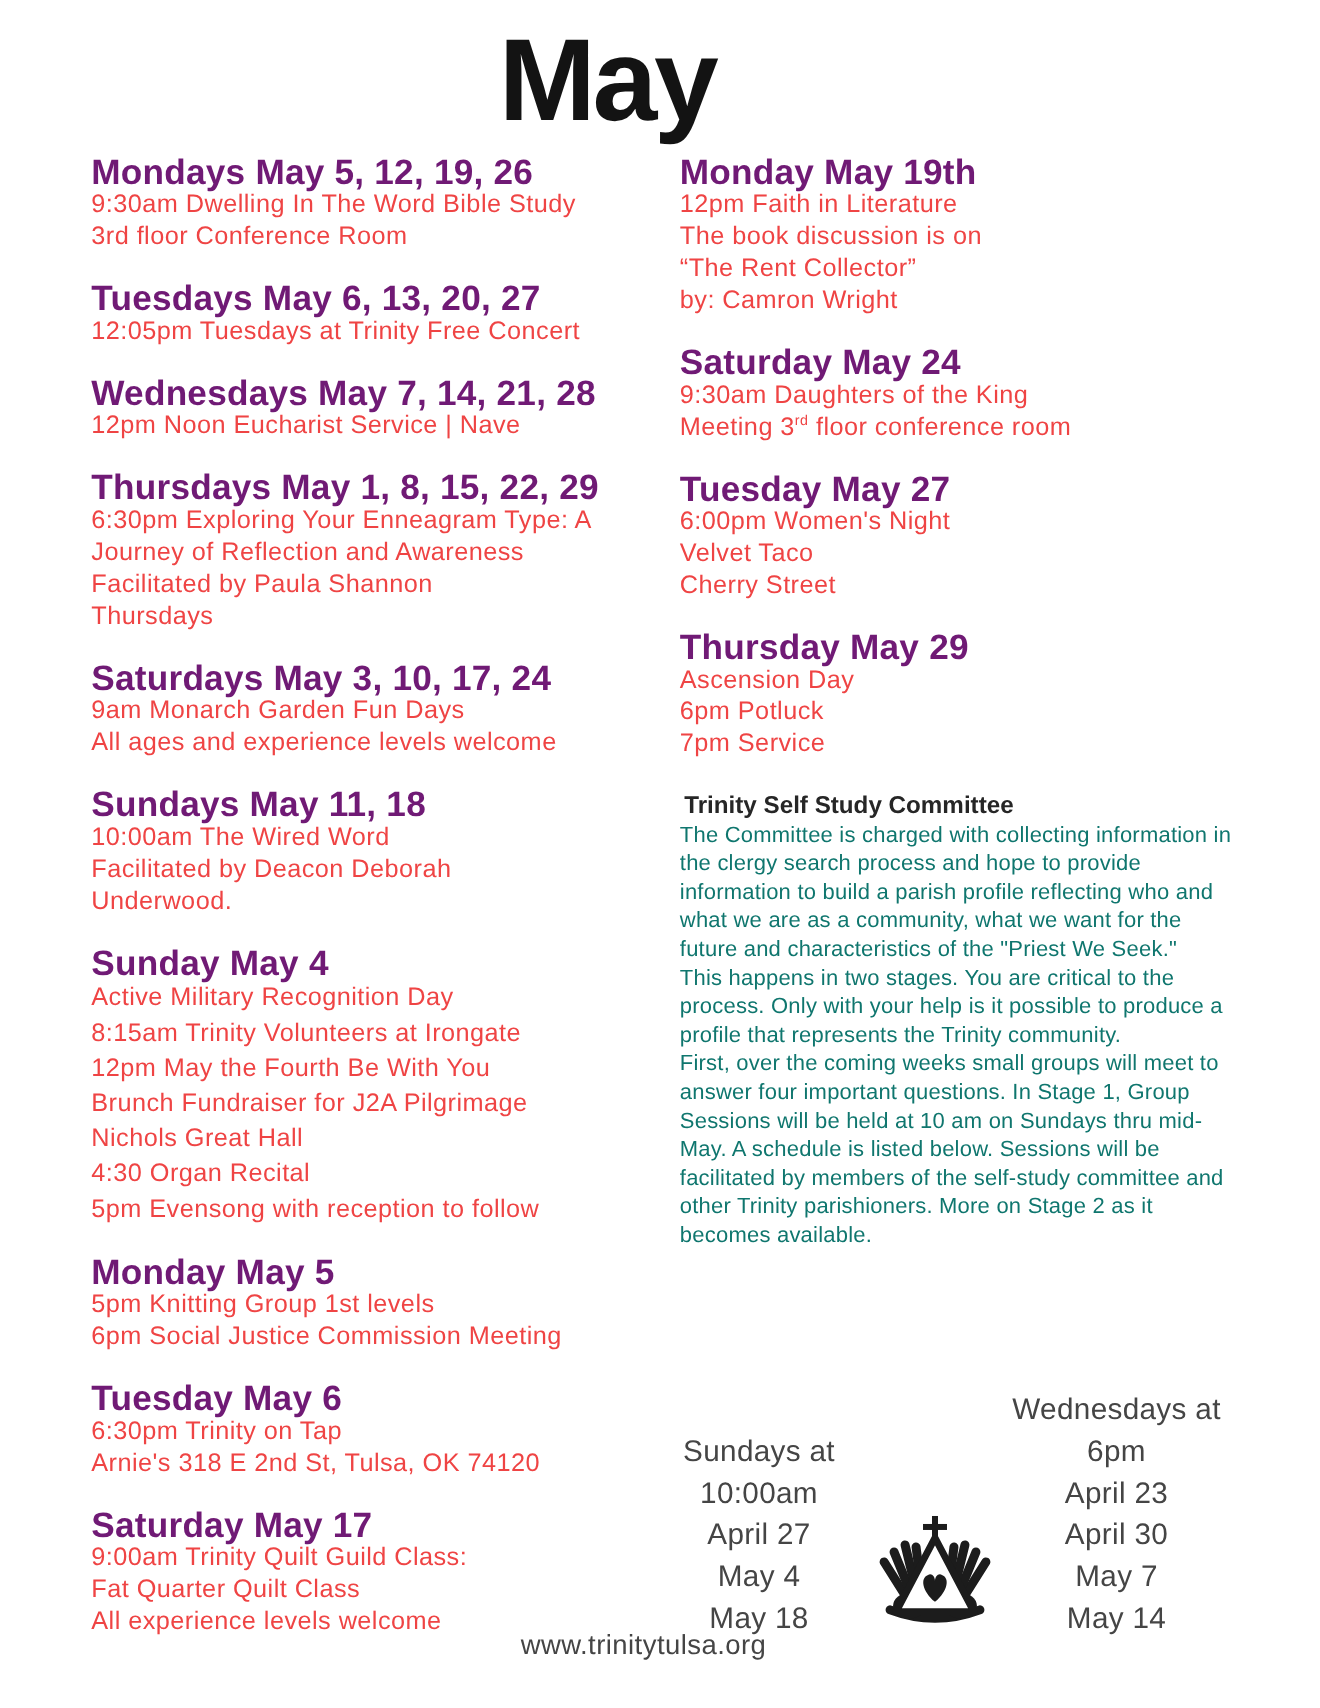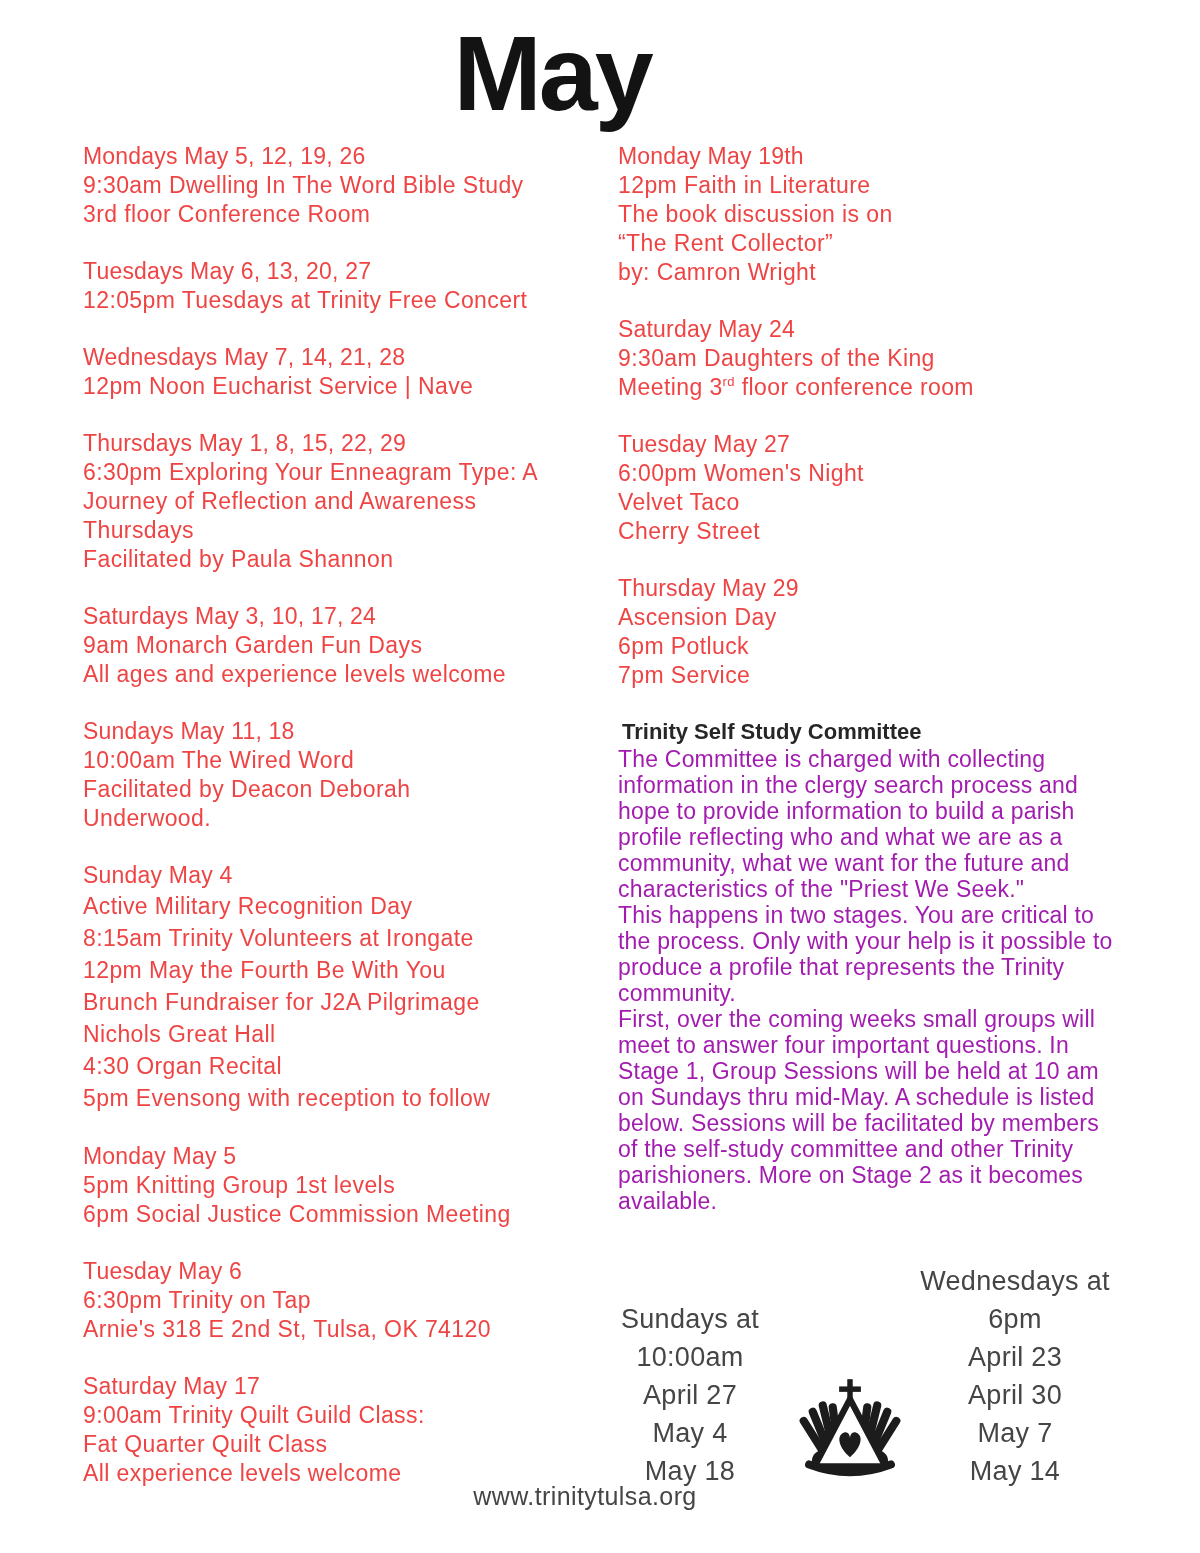--- a/index.html
+++ b/index.html
@@ -25,47 +25,47 @@
     line-height: 110px;
     font-weight: bold;
     letter-spacing: -3px;
     color: #131313;
   }
   .col { position: absolute; top: 142px; }
   .col-left  { left: 83px;  width: 528px; }
   .col-right { left: 618px; width: 505px; }
   .evt { margin-bottom: 28px; }
   .evt-h {
-    font-weight: normal;
-    font-size: 23px;
+    font-weight: bold;
+    font-size: 32px;
     line-height: 29px;
-    color: #ef4444;
+    color: #701a75;
     letter-spacing: 0.2px;
   }
   .evt-l {
     font-size: 23px;
     line-height: 29px;
     color: #ef4444;
     letter-spacing: 0.4px;
   }
   .evt.loose .evt-l { line-height: 32px; }
   .evt-l sup { font-size: 13px; line-height: 0; }
   .committee { margin-top: 12px; }
   .committee-h {
     font-weight: bold;
     font-size: 22px;
     line-height: 28px;
     color: #262626;
     padding-left: 4px;
   }
   .committee-p {
     margin: 0;
-    font-size: 23px;
+    font-size: 20px;
     line-height: 26px;
-    color: #a21caf;
+    color: #0f766e;
     letter-spacing: 0.2px;
   }
   .schedules {
     position: absolute;
     left: 590px;
     top: 1262px;
     width: 530px;
     display: flex;
     align-items: flex-end;
   }
@@ -112,22 +112,22 @@
 
     <section class="evt">
       <div class="evt-h">Wednesdays May 7, 14, 21, 28</div>
       <div class="evt-l">12pm Noon Eucharist Service | Nave</div>
     </section>
 
     <section class="evt">
       <div class="evt-h">Thursdays May 1, 8, 15, 22, 29</div>
       <div class="evt-l">6:30pm Exploring Your Enneagram Type: A</div>
       <div class="evt-l">Journey of Reflection and Awareness</div>
+      <div class="evt-l">Facilitated by Paula Shannon</div>
       <div class="evt-l">Thursdays</div>
-      <div class="evt-l">Facilitated by Paula Shannon</div>
     </section>
 
     <section class="evt">
       <div class="evt-h">Saturdays May 3, 10, 17, 24</div>
       <div class="evt-l">9am Monarch Garden Fun Days</div>
       <div class="evt-l">All ages and experience levels welcome</div>
     </section>
 
     <section class="evt">
       <div class="evt-h">Sundays May 11, 18</div>

